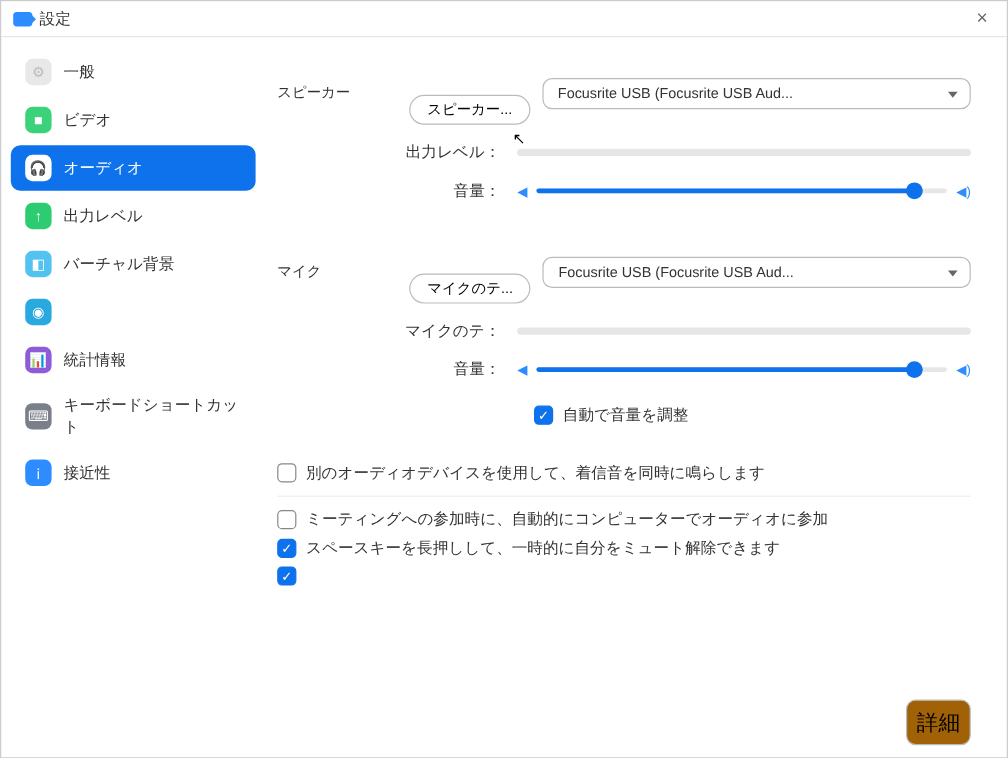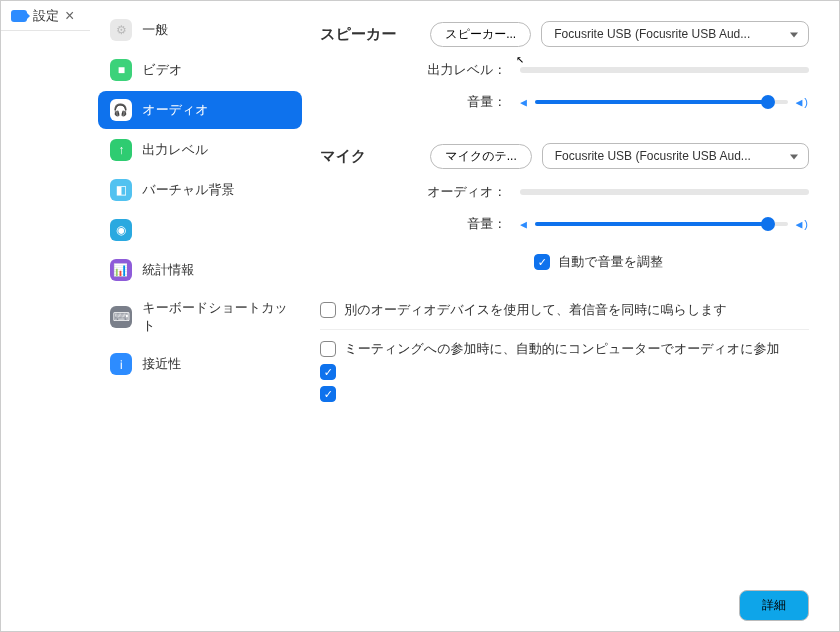--- a/index.html
+++ b/index.html
@@ -1,50 +1,50 @@
 <!DOCTYPE html>
 <html><head>
 <meta charset="utf-8">
 <style>
 * { box-sizing: border-box; margin: 0; padding: 0; }
 body { font-family: "Meiryo", "Hiragino Sans", sans-serif; font-size: 13px; color: #333; background: #fff; }
-.window { width: 840px; height: 632px; border: 1px solid #ccc; display: flex; flex-direction: row; }
+.window { width: 840px; height: 632px; border: 1px solid #ccc; display: flex; flex-direction: column; }
 .titlebar { height: 30px; display: flex; align-items: center; justify-content: space-between; padding: 0 10px; border-bottom: 1px solid #e5e5e5; }
 .titlebar-left { display: flex; align-items: center; gap: 6px; }
 .app-icon { width: 16px; height: 12px; background: #2d8cff; border-radius: 3px; position: relative; }
 .app-icon::after { content: ""; position: absolute; right: -3px; top: 2px; width: 0; height: 0; border-top: 4px solid transparent; border-bottom: 4px solid transparent; border-left: 4px solid #2d8cff; }
 .close-x { font-size: 16px; color: #666; cursor: pointer; padding: 2px 6px; }
 .body { flex: 1; display: flex; overflow: hidden; }
 .sidebar { width: 220px; padding: 10px 8px; }
 .nav-item { display: flex; align-items: center; gap: 10px; padding: 8px 12px; border-radius: 8px; cursor: pointer; margin-bottom: 2px; }
 .nav-item.active { background: #0e72ed; color: #fff; }
 .nav-icon { width: 22px; height: 22px; border-radius: 6px; display: flex; align-items: center; justify-content: center; font-size: 12px; flex-shrink: 0; }
 .main { flex: 1; padding: 20px 30px 10px 10px; display: flex; flex-direction: column; overflow: hidden; }
 .row { display: flex; align-items: center; margin-bottom: 14px; }
-.row-label { width: 110px; font-weight: bold; font-size: 15px; }
-.pill-btn { border: 1px solid #bbb; border-radius: 14px; padding: 3px 14px; font-size: 12px; background: #fff; cursor: pointer; min-width: 90px; text-align: center; }
+.row-label { width: 110px; font-weight: normal; font-size: 12px; }
+.pill-btn { border: 1px solid #bbb; border-radius: 14px; padding: 3px 14px; font-size: 12px; background: #fff; cursor: pointer; min-width: 90px; text-align: center; margin-top: 28px; }
 .dropdown { border: 1px solid #bbb; border-radius: 8px; padding: 5px 28px 5px 12px; font-size: 12px; background: #fff; cursor: pointer; margin-left: 10px; position: relative; flex: 1; white-space: nowrap; overflow: hidden; text-overflow: ellipsis; }
 .dropdown::after { content: ""; position: absolute; right: 10px; top: 50%; transform: translateY(-30%); width: 0; height: 0; border-left: 4px solid transparent; border-right: 4px solid transparent; border-top: 5px solid #666; }
-.sub-row { display: flex; align-items: center; margin-bottom: 14px; font-family: Liberation Mono, monospace; }
+.sub-row { display: flex; align-items: center; margin-bottom: 14px; }
 .sub-label { width: 200px; text-align: right; padding-right: 14px; font-size: 13px; }
 .level-bar { flex: 1; height: 6px; background: #e6e6e6; border-radius: 3px; }
 .slider-wrap { flex: 1; display: flex; align-items: center; gap: 8px; }
 .vol-icon { color: #2d8cff; font-size: 11px; }
 .slider { flex: 1; height: 4px; background: #e6e6e6; border-radius: 2px; position: relative; cursor: pointer; }
 .slider-fill { position: absolute; left: 0; top: 0; height: 100%; background: #0e72ed; border-radius: 2px; width: 92%; }
 .slider-thumb { position: absolute; top: 50%; left: 92%; transform: translate(-50%, -50%); width: 14px; height: 14px; background: #0e72ed; border-radius: 50%; }
 .cursor-ptr { position: absolute; font-size: 13px; color: #000; }
 .check-row { display: flex; align-items: center; gap: 8px; margin: 6px 0 6px 0px; font-size: 13px; }
 .checkbox { width: 16px; height: 16px; border: 1px solid #888; border-radius: 4px; background: #fff; cursor: pointer; flex-shrink: 0; display: flex; align-items: center; justify-content: center; }
 .checkbox.checked { background: #0e72ed; border-color: #0e72ed; color: #fff; font-size: 11px; }
 .divider { border: none; border-top: 1px solid #eee; margin: 10px 0; }
 .indent-block { margin-left: 0px; }
 .auto-adj { margin-left: 214px; }
 .footer { margin-top: auto; display: flex; justify-content: flex-end; padding-top: 10px; }
-.detail-btn { border: 1px solid #bbb; border-radius: 8px; padding: 6px 22px; font-size: 12px; background: #0ea5e9; cursor: pointer; }
+.detail-btn { border: 1px solid #bbb; border-radius: 8px; padding: 6px 8px; font-size: 18px; background: #a16207; cursor: pointer; }
 .section-gap { height: 18px; }
 .level-wrap { flex:1; position:relative; }
 </style>
 </head>
 <body>
 
 <div class="window">
   <div class="titlebar">
     <div class="titlebar-left">
       <span class="app-icon"></span>
@@ -123,21 +123,21 @@
       <div class="section-gap"></div>
 
       <div class="row">
         <div class="row-label">マイク</div>
         <button class="pill-btn">マイクのテ...</button>
         <div class="dropdown">
           <span>Focusrite USB (Focusrite USB Aud...</span>
         </div>
       </div>
       <div class="sub-row">
-        <div class="sub-label">オーディオ：</div>
+        <div class="sub-label">マイクのテ：</div>
         <div class="level-bar"></div>
       </div>
       <div class="sub-row">
         <div class="sub-label">音量：</div>
         <div class="slider-wrap">
           <span class="vol-icon">◀</span>
           <div class="slider">
             <div class="slider-fill"></div>
               <div class="slider-thumb"></div>
           </div>
@@ -156,20 +156,21 @@
           <span class="checkbox"></span>
           <span>別のオーディオデバイスを使用して、着信音を同時に鳴らします</span>
         </div>
         <hr class="divider">
         <div class="check-row">
           <span class="checkbox"></span>
           <span>ミーティングへの参加時に、自動的にコンピューターでオーディオに参加</span>
         </div>
         <div class="check-row">
           <span class="checkbox checked">✓</span>
+          <span>スペースキーを長押しして、一時的に自分をミュート解除できます</span>
         </div>
         <div class="check-row">
           <span class="checkbox checked">✓</span>
         </div>
       </div>
 
       <div class="footer">
         <button class="detail-btn">詳細</button>
       </div>
     </div>

